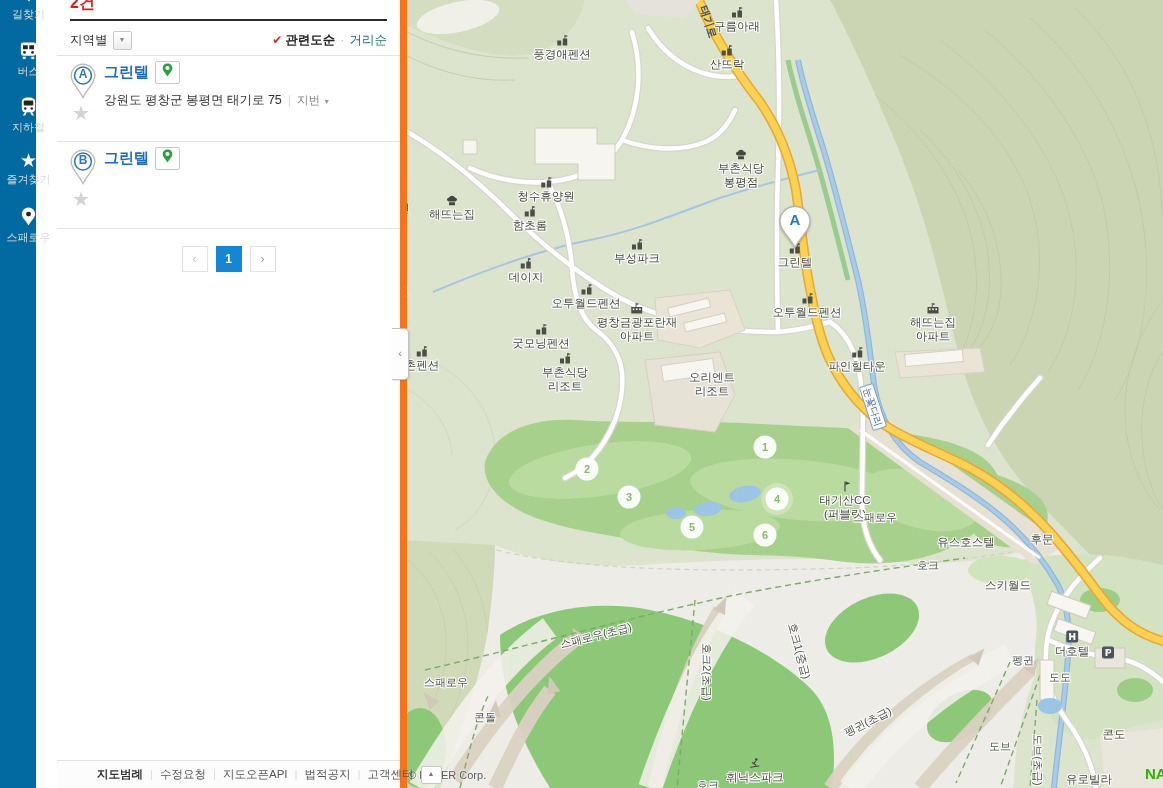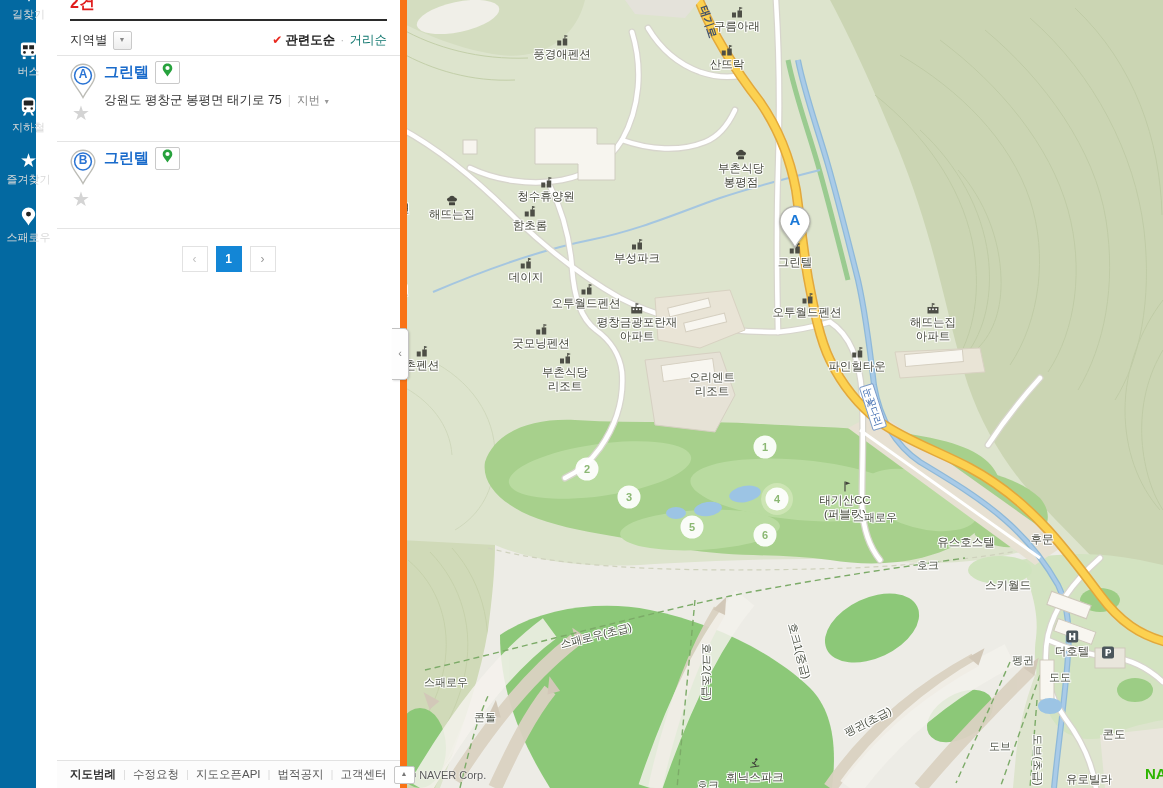--- a/index.html
+++ b/index.html
@@ -39,21 +39,21 @@
   .rmeta{margin-top:6px;font-size:12.5px;color:#8d8d8d;}
   .rphone{font-weight:bold;color:#222;}
   .pager{position:absolute;left:0;right:0;top:246px;text-align:center;}
   .pg{display:inline-block;width:26px;height:26px;line-height:24px;box-sizing:border-box;border:1px solid #e2e2e2;
      background:#fff;color:#c2c2c2;font-size:12px;margin:0 4px;cursor:pointer;vertical-align:top;}
   .pg.cur{background:#1386d6;border-color:#1386d6;color:#fff;font-weight:bold;}
   .pg.nx{color:#999;}
   .pfoot{position:absolute;left:0;right:0;bottom:0;height:28px;line-height:27px;background:#fcfcfc;
      border-top:1px solid #e2e2e2;font-size:11.5px;color:#565656;padding-left:13px;box-sizing:border-box;white-space:nowrap;}
   .pfoot .fl{cursor:pointer;}
-  .pfoot .fl.b{font-weight:bold;color:#333;}
+  .pfoot .fl.b{font-weight:bold;color:#333;margin-left:27px;}
   .fsep{color:#ddd;margin:0 7px;}
   .up-btn{display:inline-block;width:19px;height:16px;line-height:14px;border:1px solid #c6c6c6;border-radius:2px;
      background:#fff;text-align:center;font-size:7px;color:#777;vertical-align:middle;margin-left:7px;cursor:pointer;}
   
   .map{position:absolute;left:400px;top:0;width:763px;height:788px;overflow:hidden;background:#dde4cd;}
   .map-label{position:absolute;transform:translate(-50%,-50%);text-align:center;font-size:11.5px;line-height:1.22;
      color:#45473c;white-space:pre-line;z-index:2;
      text-shadow:-1px -1px 0 rgba(255,255,255,.95),1px -1px 0 rgba(255,255,255,.95),
                  -1px 1px 0 rgba(255,255,255,.95),1px 1px 0 rgba(255,255,255,.95),
                  0 -1px 0 #fff,0 1px 0 #fff,-1px 0 0 #fff,1px 0 0 #fff;}

